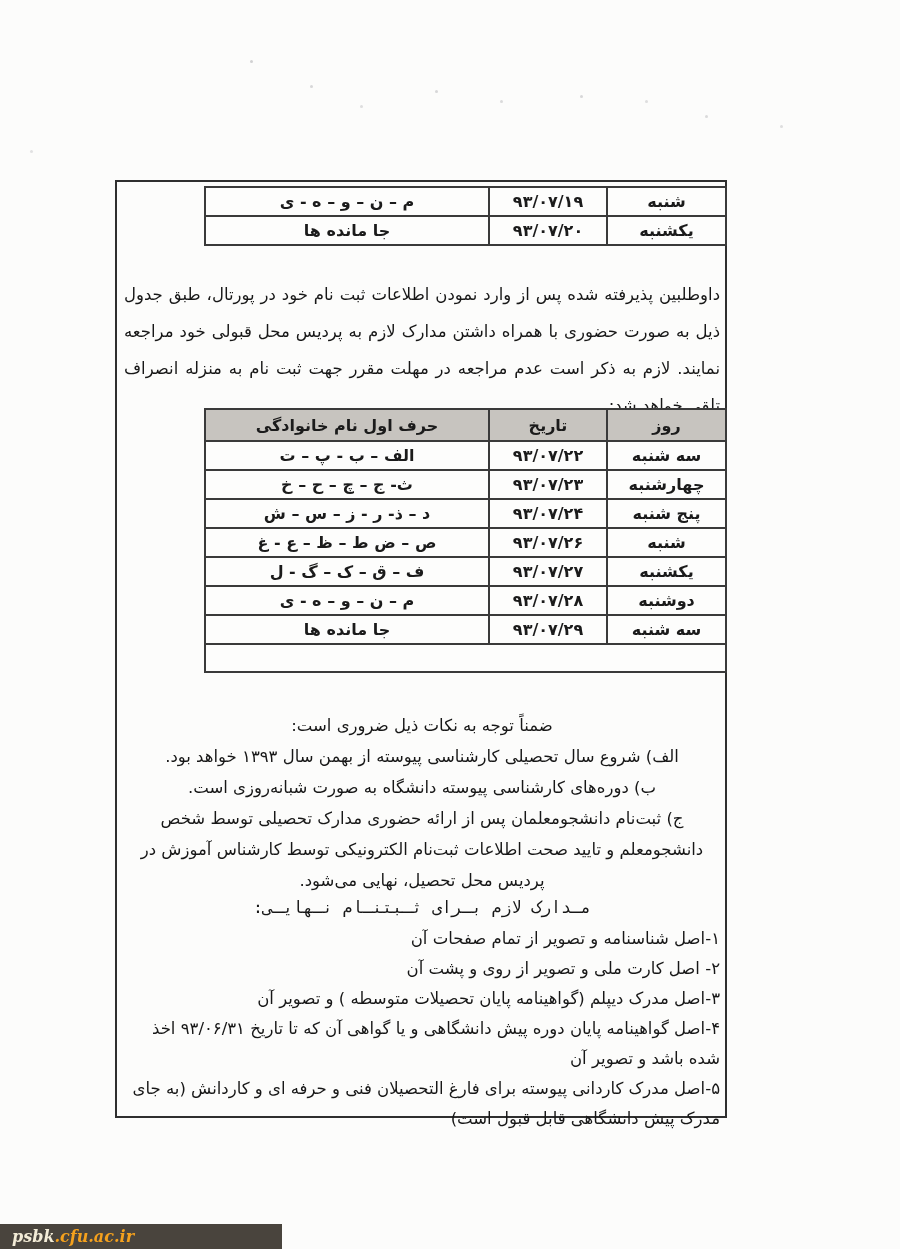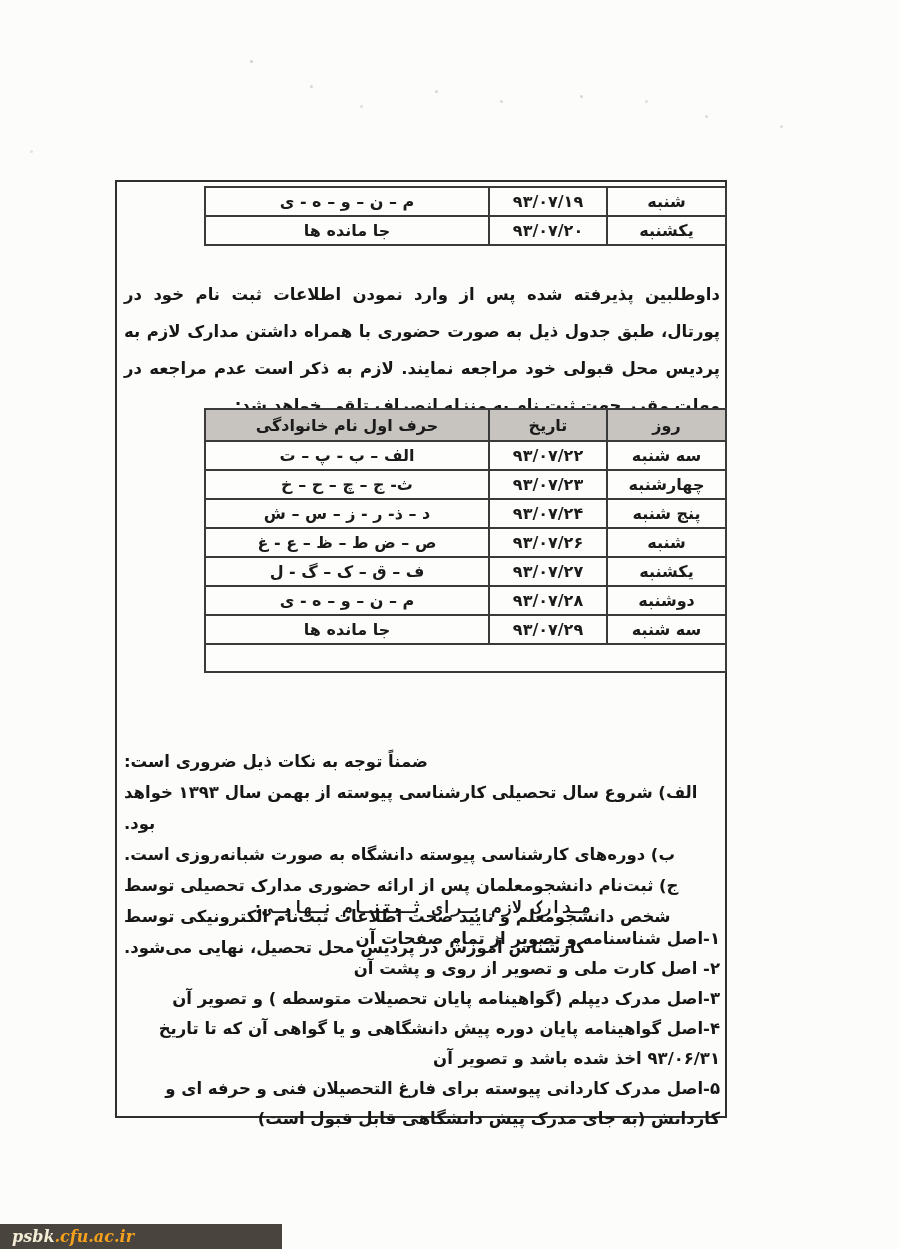--- a/index.html
+++ b/index.html
@@ -65,38 +65,37 @@
     font-size: 16.5px;
   }
   .main-table td { height: 29px; }
   .main-table td.empty-cell { height: 28px; }
   col.c-day   { width: 119px; }
   col.c-date  { width: 118px; }
   col.c-lett  { width: 284px; }
   .rtl-text {
     position: absolute;
     direction: rtl;
-    font-weight: bold;
+    font-weight: normal;
     color: #171717;
   }
   .intro-par {
     left: 124px; top: 276px;
     width: 596px;
     font-size: 16.5px;
     line-height: 37px;
     text-align: justify;
     text-align-last: right;
   }
   .notes-block {
     left: 124px; top: 710px;
     width: 596px;
     font-size: 16.5px;
     line-height: 31px;
-    text-align: left;
-    margin-top: 36px;
+    text-align: center;
   }
   .docs-block {
     left: 124px; top: 892px;
     width: 596px;
     font-size: 16.5px;
     line-height: 30px;
     text-align: right;
   }
   .docs-heading {
     font-family: "DejaVu Sans Mono", monospace;

